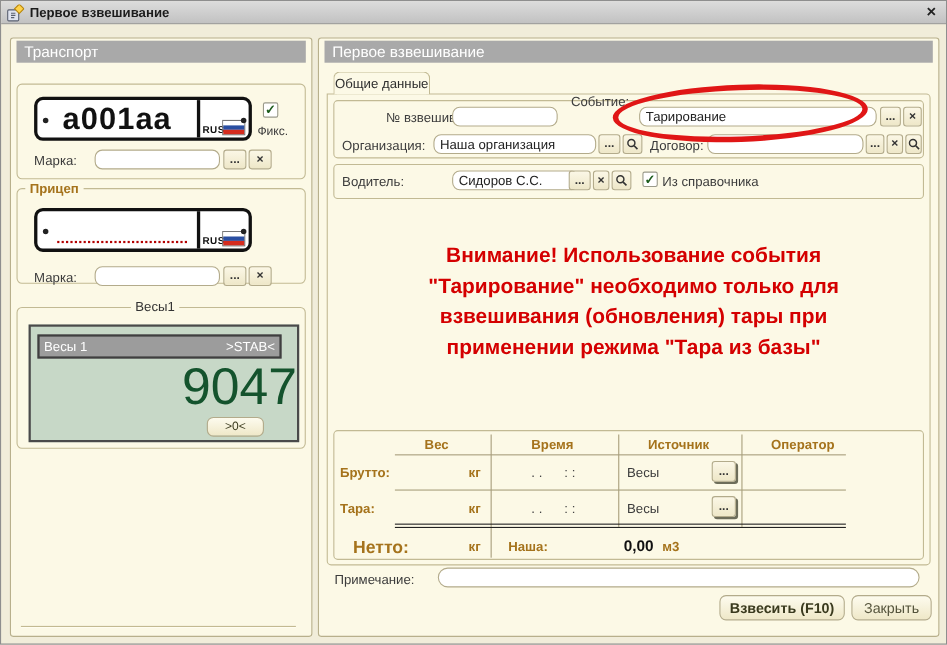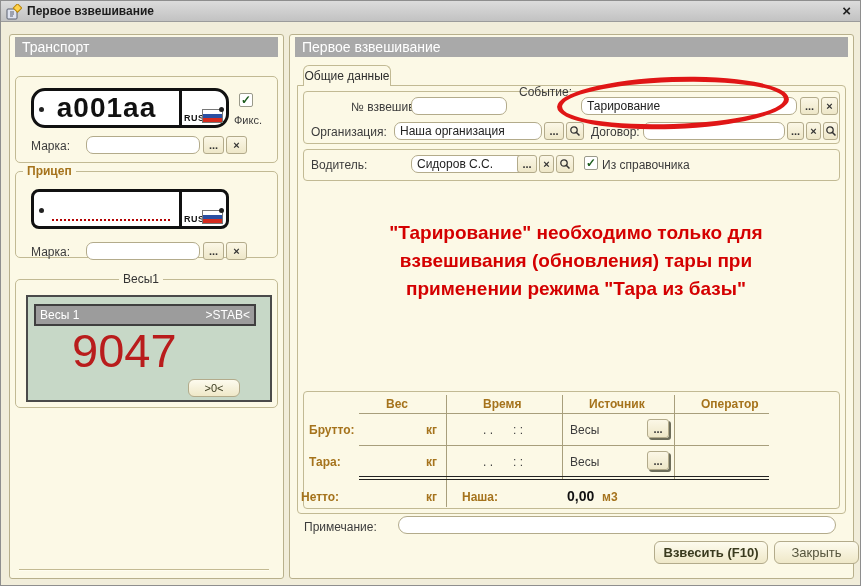--- a/index.html
+++ b/index.html
@@ -28,21 +28,21 @@
   .plate-num{font-size:28px;font-weight:bold;color:#111;letter-spacing:1px;}
   .plate-right{width:44px;border-left:3px solid #111;position:relative;}
   .bolt{position:absolute;width:5px;height:5px;background:#222;border-radius:50%;}
   .rus{position:absolute;left:2px;bottom:2px;font-size:9px;font-weight:bold;color:#111;letter-spacing:0.5px;}
   .flag{position:absolute;right:3px;bottom:2px;width:19px;height:12px;border:1px solid #777;}
   .flag div{height:33.3%;}
   .dotted-red{position:absolute;left:18px;bottom:5px;width:118px;border-bottom:2px dotted #b40000;}
   
   #scale-display{background:#c7d8c7;border:2px solid #4a4a4a;}
   #scale-bar{position:absolute;left:6px;top:7px;right:14px;height:18px;background:#9c9c9c;border:2px solid #3f3f3f;color:#fff;font-size:12px;display:flex;justify-content:space-between;align-items:center;padding:0 4px;}
-  #scale-weight{position:absolute;left:0;right:0;top:26px;text-align:left;font-size:47px;color:#b91c1c;padding-left:44px;}
+  #scale-weight{position:absolute;left:0;right:0;top:26px;text-align:right;font-size:47px;color:#14532d;padding-left:44px;}
   
   .hline{border-top:1px solid #a89f7c;}
   .dline{border-top:1px solid #222;border-bottom:1px solid #222;height:4px;}
   .vline{border-left:1px solid #a89f7c;}
   .timeph{font-size:12px;color:#444;white-space:pre;}
   
   #red-ellipse{border:5px solid #e01616;border-radius:50%;transform:rotate(-2deg);pointer-events:none;}
   .warn{color:#d40000;font-weight:bold;font-size:19px;line-height:28px;text-align:center;}
   .tab{background:#fcf9e6;border:1px solid #c2ba94;border-bottom:none;border-radius:6px 6px 0 0;font-size:12px;color:#2e2e2e;display:flex;align-items:center;justify-content:center;}
 </style>
@@ -59,21 +59,21 @@
     </svg>
     <span class="title">Первое взвешивание</span>
     <span id="close-x">×</span>
   </div>
 
   <div class="abs panel" style="left:8px;top:33px;width:275px;height:545px;"></div>
   <div class="abs panel-header" style="left:14px;top:36px;width:263px;height:20px;">Транспорт</div>
 
   <div class="abs groupbox" style="left:14px;top:75px;width:263px;height:87px;"></div>
 
-  <div class="abs plate" style="left:30px;top:87px;width:198px;height:40px;border-radius:14px;">
+  <div class="abs plate" style="left:30px;top:87px;width:198px;height:40px;">
     <div class="plate-main">
       <span class="bolt" style="left:5px;top:16px;"></span>
       <span class="plate-num">а001аа</span>
     </div>
     <div class="plate-right">
       <span class="rus">RUS</span>
       <span class="flag">
           <div style="background:#fff"></div>
           <div style="background:#2a4fa2"></div>
           <div style="background:#d52b1e"></div>
@@ -169,20 +169,21 @@
   <div class="abs sbtn" style="left:555px;top:154px;width:18px;">
     <svg width="12" height="12" viewBox="0 0 12 12">
         <circle cx="5" cy="5" r="3.2" fill="none" stroke="#333" stroke-width="1.3"></circle>
         <line x1="7.5" y1="7.5" x2="10.5" y2="10.5" stroke="#333" stroke-width="1.5"></line>
       </svg>
   </div>
   <div class="abs chk" style="left:583px;top:155px;">✓</div>
   <span class="abs lbl" style="left:601px;top:157px;">Из справочника</span>
 
   <div class="abs warn" style="left:320px;top:218px;width:510px;">
+    <div>Внимание! Использование события</div>
     <div>"Тарирование" необходимо только для</div>
     <div>взвешивания (обновления) тары при</div>
     <div>применении режима "Тара из базы"</div>
   </div>
 
   <div class="abs" id="red-ellipse" style="left:556px;top:76px;width:232px;height:52px;z-index:5;"></div>
 
   <div class="abs groupbox" style="left:302px;top:390px;width:537px;height:118px;border-radius:4px;"></div>
   <span class="abs brown" style="left:385px;top:396px;font-size:12px;">Вес</span>
   <span class="abs brown" style="left:482px;top:396px;font-size:12px;">Время</span>
@@ -201,24 +202,24 @@
   <div class="abs sbtn" style="left:646px;top:418px;width:22px;height:19px;box-shadow:2px 2px 0 #6d6d5a;">...</div>
   <div class="abs hline" style="left:358px;top:444px;width:410px;"></div>
 
   <span class="abs brown" style="left:308px;top:454px;font-size:12px;">Тара:</span>
   <span class="abs brown" style="left:358px;top:454px;width:78px;text-align:right;font-size:12px;">кг</span>
   <span class="abs timeph" style="left:482px;top:454px;">. .      : :</span>
   <span class="abs lbl" style="left:569px;top:454px;">Весы</span>
   <div class="abs sbtn" style="left:646px;top:450px;width:22px;height:19px;box-shadow:2px 2px 0 #6d6d5a;">...</div>
   <div class="abs dline" style="left:358px;top:475px;width:410px;"></div>
 
-  <span class="abs brown" style="left:300px;top:489px;font-size:12px;">Нетто:</span>
+  <span class="abs brown" style="left:320px;top:489px;font-size:16px;">Нетто:</span>
   <span class="abs brown" style="left:358px;top:489px;width:78px;text-align:right;font-size:12px;">кг</span>
   <span class="abs brown" style="left:461px;top:489px;font-size:12px;">Наша:</span>
   <span class="abs" style="left:566px;top:487px;font-size:14px;font-weight:bold;color:#111;">0,00</span>
   <span class="abs brown" style="left:601px;top:489px;font-size:12px;">м3</span>
 
   <span class="abs lbl" style="left:303px;top:519px;">Примечание:</span>
   <input class="abs tinput" style="left: 397px; top: 515px; width: 438px; border-radius: 9px;" value="">
   <div class="abs bigbtn" style="left:653px;top:540px;width:114px;height:23px;font-weight:bold;">Взвесить (F10)</div>
-  <div class="abs bigbtn" style="left:773px;top:540px;width:85px;height:23px;color:#55543c;">Закрыть</div>
+  <div class="abs bigbtn" style="left:773px;top:540px;width:73px;height:23px;color:#55543c;">Закрыть</div>
 
 </div>
 
 </body></html>

